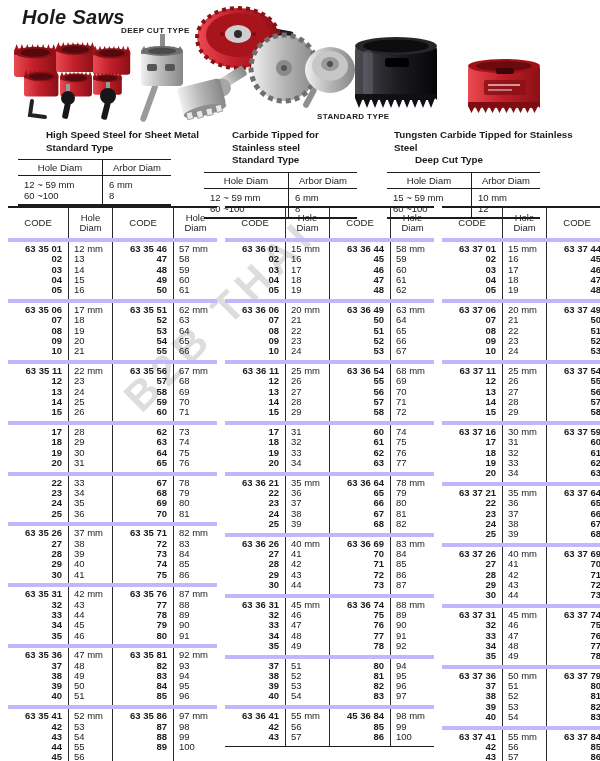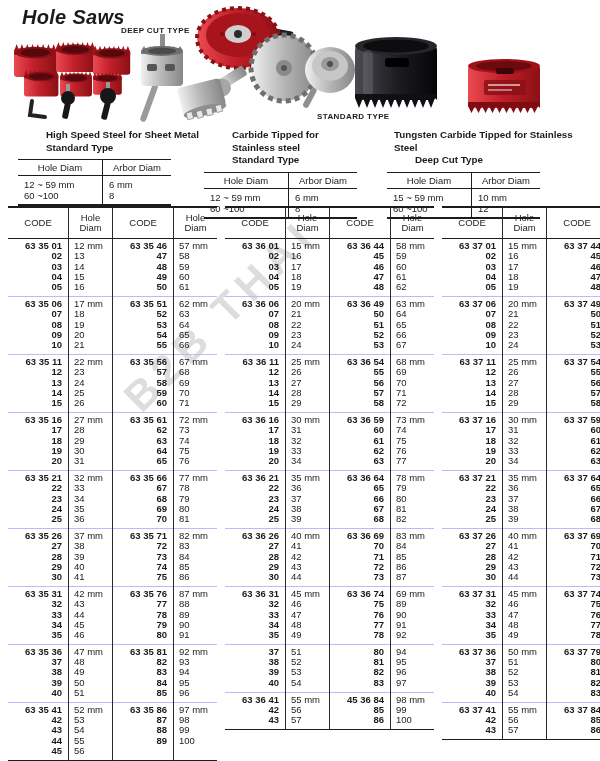--- a/index.html
+++ b/index.html
@@ -55,21 +55,21 @@
     border-collapse:collapse; table-layout:fixed; width:190px;
     border-top:2px solid #1c1c1c; border-bottom:1.5px solid #1c1c1c;
   }
   .grp th {
     font-weight:400; font-size:9.5px; line-height:10.5px; height:30px;
     text-align:center; vertical-align:middle; padding:0 2px;
     border-bottom:1.5px solid #1c1c1c;
   }
   .grp th:nth-child(1), .grp th:nth-child(3) { width:56px; }
   .grp th:nth-child(2), .grp th:nth-child(4) { width:39px; }
-  .grp tbody { border-top:1px solid #c4b5fd; }
+  .grp tbody { border-top:4px solid #c4b5fd; }
   .grp td { font-size:9.5px; line-height:10.3px; vertical-align:top; padding:0; }
   .grp td.code { text-align:right; font-weight:700; padding-right:6px; }
   .grp td.diam { text-align:left; padding-left:5px; }
   .grp th:not(:last-child), .grp td:not(:last-child) { border-right:1px solid #2a2a2a; }
   .grp tbody tr:first-child td { padding-top:2px; }
   .grp tbody tr:last-child td { padding-bottom:3.5px; }
 </style>
 </head>
 <body>
 
@@ -363,26 +363,20 @@
         </tr>
         <tr>
           <td class="code">15</td>
           <td class="diam">26</td>
           <td class="code">60</td>
           <td class="diam">71</td>
         </tr>
       </tbody>
       <tbody>
         <tr>
-          <td class="code">63 35 16</td>
-          <td class="diam">27 mm</td>
-          <td class="code">63 35 61</td>
-          <td class="diam">72 mm</td>
-        </tr>
-        <tr>
           <td class="code">17</td>
           <td class="diam">28</td>
           <td class="code">62</td>
           <td class="diam">73</td>
         </tr>
         <tr>
           <td class="code">18</td>
           <td class="diam">29</td>
           <td class="code">63</td>
           <td class="diam">74</td>
@@ -395,26 +389,20 @@
         </tr>
         <tr>
           <td class="code">20</td>
           <td class="diam">31</td>
           <td class="code">65</td>
           <td class="diam">76</td>
         </tr>
       </tbody>
       <tbody>
         <tr>
-          <td class="code">63 35 21</td>
-          <td class="diam">32 mm</td>
-          <td class="code">63 35 66</td>
-          <td class="diam">77 mm</td>
-        </tr>
-        <tr>
           <td class="code">22</td>
           <td class="diam">33</td>
           <td class="code">67</td>
           <td class="diam">78</td>
         </tr>
         <tr>
           <td class="code">23</td>
           <td class="diam">34</td>
           <td class="code">68</td>
           <td class="diam">79</td>
@@ -661,26 +649,20 @@
         </tr>
         <tr>
           <td class="code">15</td>
           <td class="diam">29</td>
           <td class="code">58</td>
           <td class="diam">72</td>
         </tr>
       </tbody>
       <tbody>
         <tr>
-          <td class="code">63 36 16</td>
-          <td class="diam">30 mm</td>
-          <td class="code">63 36 59</td>
-          <td class="diam">73 mm</td>
-        </tr>
-        <tr>
           <td class="code">17</td>
           <td class="diam">31</td>
           <td class="code">60</td>
           <td class="diam">74</td>
         </tr>
         <tr>
           <td class="code">18</td>
           <td class="diam">32</td>
           <td class="code">61</td>
           <td class="diam">75</td>
@@ -760,21 +742,21 @@
           <td class="diam">44</td>
           <td class="code">73</td>
           <td class="diam">87</td>
         </tr>
       </tbody>
       <tbody>
         <tr>
           <td class="code">63 36 31</td>
           <td class="diam">45 mm</td>
           <td class="code">63 36 74</td>
-          <td class="diam">69 mm</td>
+          <td class="diam">88 mm</td>
         </tr>
         <tr>
           <td class="code">32</td>
           <td class="diam">46</td>
           <td class="code">75</td>
           <td class="diam">89</td>
         </tr>
         <tr>
           <td class="code">33</td>
           <td class="diam">47</td>

